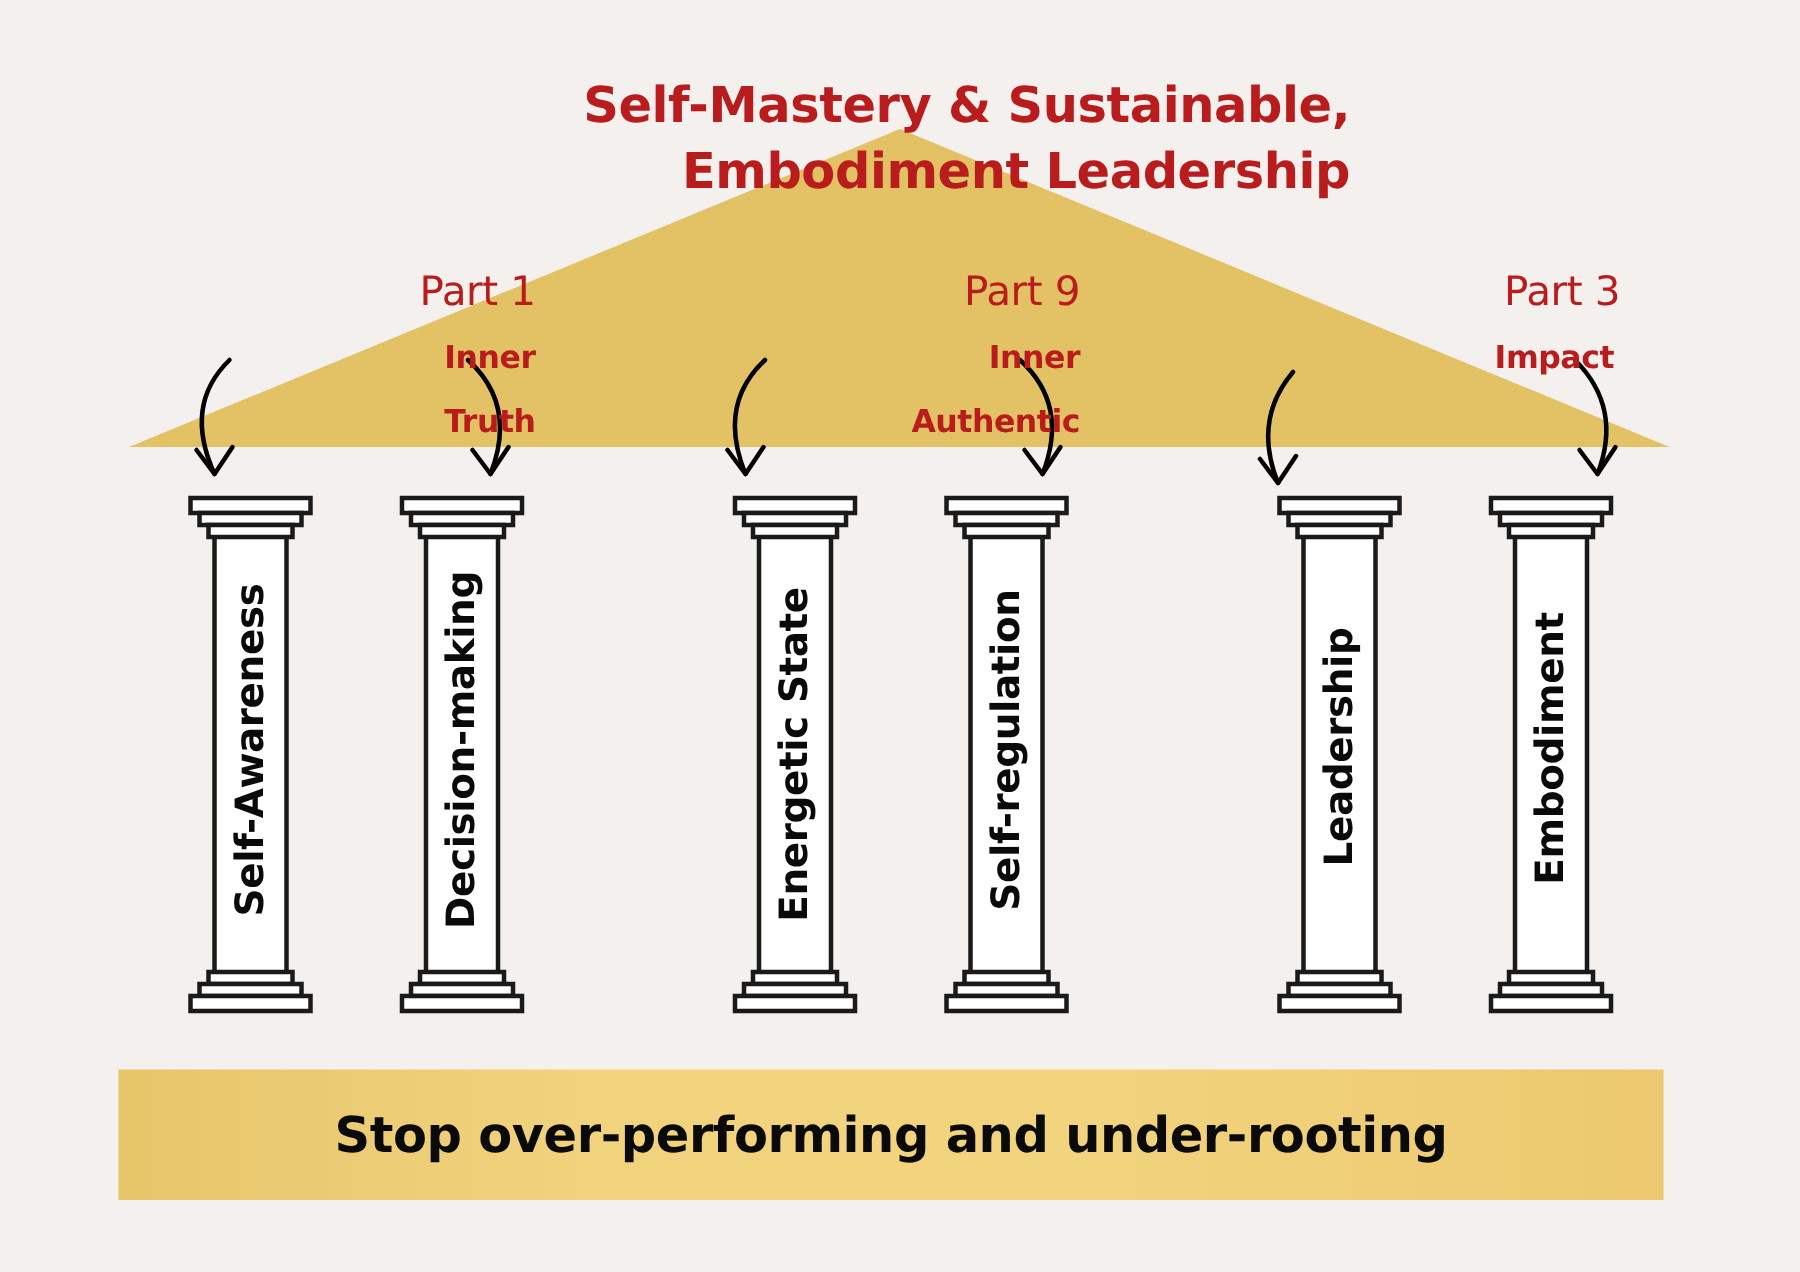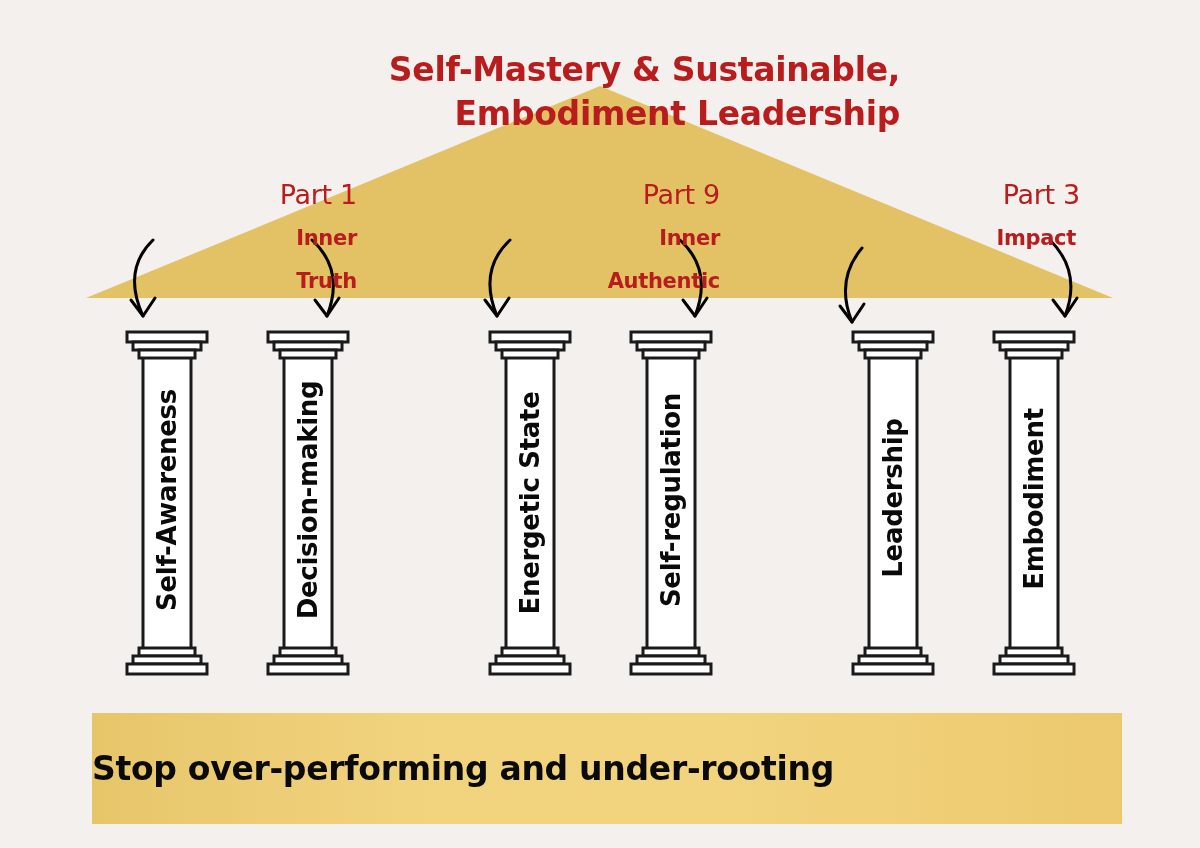--- a/index.html
+++ b/index.html
@@ -17,23 +17,23 @@
       font-size: 33px; font-weight: bold; line-height: 44px; letter-spacing: -0.3px;
     }
     .part-label { font-size: 27px; font-weight: normal; line-height: 34px; width: 240px; letter-spacing: -0.3px; }
     .part-name { font-size: 21px; font-weight: bold; line-height: 43px; width: 240px; letter-spacing: -0.3px; }
     .col-label {
       position: absolute; font-size: 26px; font-weight: bold; white-space: nowrap;
       transform: translate(-50%, -50%) rotate(-90deg);
       color: #0a0a0a; letter-spacing: -0.3px;
     }
     .banner {
-      position: absolute; left: 92px; top: 713px; width: 1030px; height: 111px;
+      position: absolute; left: 79px; top: 713px; width: 1030px; height: 87px;
       background: linear-gradient(90deg, #e7c66a 0%, #f1d27d 30%, #f2d47f 60%, #ecc96e 100%);
-      display: flex; align-items: center; justify-content: flex-start;
+      display: flex; align-items: center; justify-content: center;
     }
     .banner-text { font-size: 33px; font-weight: bold; color: #0a0a0a; letter-spacing: -0.3px; }
   </style>
 </head>
 <body>
 
 <div id="stage">
 
   <svg width="1200" height="848" viewBox="0 0 1200 848">
 

